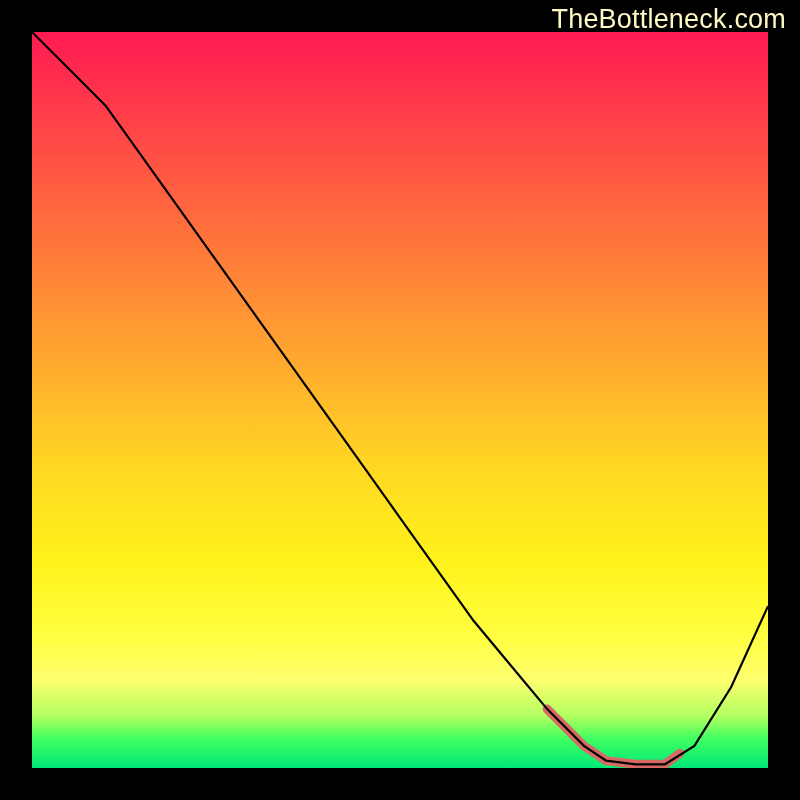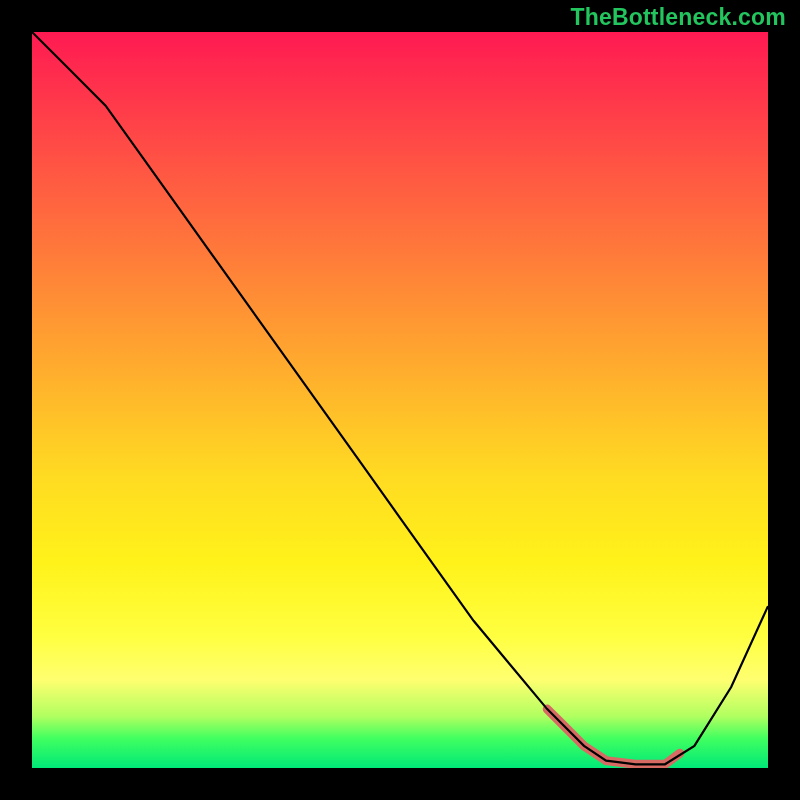--- a/index.html
+++ b/index.html
@@ -8,23 +8,23 @@
     height: 800px;
     background: #000;
     position: relative;
     overflow: hidden;
     font-family: Arial, sans-serif;
   }
   .attribution {
     position: absolute;
     top: 4px;
     right: 14px;
-    color: #22c55e;
-    font-size: 23px;
-    font-weight: bold;
+    color: #fef9c3;
+    font-size: 27px;
+    font-weight: normal;
     letter-spacing: 0.2px;
   }
   .plot-area {
     position: absolute;
     left: 32px;
     top: 32px;
     width: 736px;
     height: 736px;
     overflow: hidden;
   }

